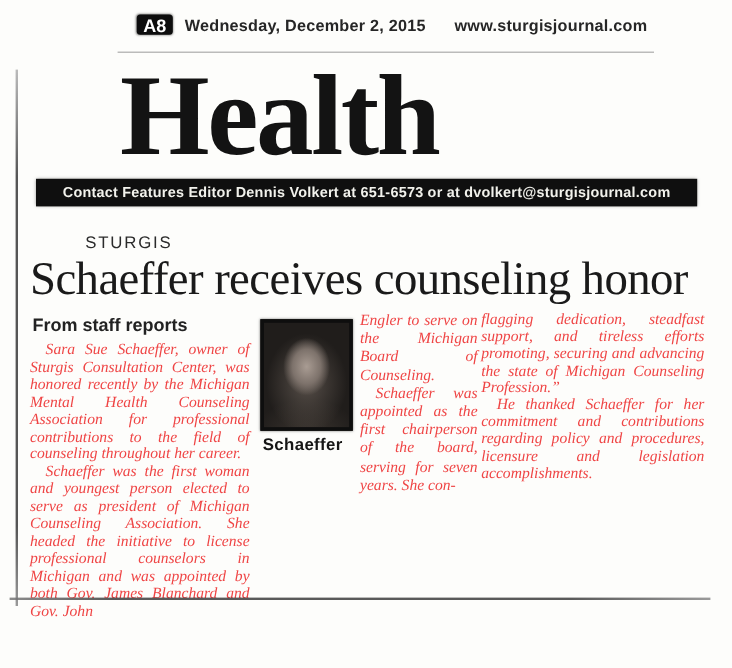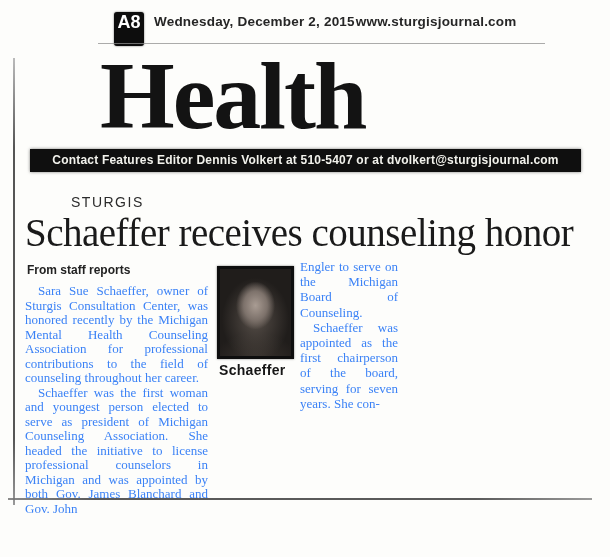--- a/index.html
+++ b/index.html
@@ -8,33 +8,33 @@
     background:#fdfdfb;
     font-family:"Liberation Sans",sans-serif;
     position:relative;
     overflow:hidden;
     color:#1e1e1e;
   }
   .abs{position:absolute;}
 
   
   .page-badge{
-    left:114px;top:12px;width:30px;height:34px;
+    left:114px;top:12px;width:30px;height:17px;
     background:#0d0d0d;color:#ffffff;
-    font-size:18px;font-weight:bold;
+    font-size:15px;font-weight:bold;
     text-align:center;line-height:21px;
     border-radius:3px;
     box-shadow:0 0 2px rgba(0,0,0,.6);
   }
   .dateline{
     left:154px;top:14px;
     font-size:13.5px;font-weight:600;color:#262626;
     letter-spacing:.2px;white-space:nowrap;
   }
-  .dateline .site{margin-left:1px;}
+  .dateline .site{margin-left:24px;}
   .header-rule{
     left:98px;top:43px;width:447px;height:0;
     border-top:1.5px solid #8f8f8f;opacity:.75;
   }
 
   
   .left-rule{
     left:13px;top:58px;width:1.5px;height:447px;
     background:linear-gradient(#bbb,#555 20%,#555 85%,#999);
   }
@@ -62,28 +62,28 @@
     font-size:14px;letter-spacing:1.5px;color:#2b2b2b;margin-left:44px;
   }
   .headline{
     left:25px;top:212px;width:564px;
     font-family:"Liberation Serif",serif;
     font-size:39px;line-height:42px;color:#1a1a1a;
     white-space:nowrap;letter-spacing:-.5px;
   }
   .byline{
     left:27px;top:263px;
-    font-size:12px;font-weight:bold;color:#222222;
+    font-size:15px;font-weight:bold;color:#222222;
   }
 
   
   .body-col{
     font-family:"Liberation Serif",serif;
     font-size:13px;line-height:14.5px;
-    text-align:justify;color:#3b82f6;
+    text-align:justify;color:#ef4444;font-style:italic;
   }
   .body-col p{margin:0;}
   .body-col p.ind{text-indent:13px;}
   .col1{left:25px;top:284px;width:183px;}
   .col2-narrow{left:300px;top:259px;width:98px;line-height:15.2px;}
   .col2-wide{left:212px;top:389px;width:186px;}
   .col3{left:401px;top:259px;width:186px;line-height:14.2px;}
 
   
   .photo{
@@ -114,21 +114,21 @@
 
 <div class="abs page-badge">A8</div>
 <div class="abs dateline">
   <span>Wednesday, December 2, 2015</span><span class="site">www.sturgisjournal.com</span>
 </div>
 <div class="abs header-rule"></div>
 
 <div class="abs left-rule"></div>
 
 <div class="abs masthead">Health</div>
-<div class="abs contact-bar">Contact Features Editor Dennis Volkert at 510-5407 or at dvolkert@sturgisjournal.com</div>
+<div class="abs contact-bar">Contact Features Editor Dennis Volkert at 651-6573 or at dvolkert@sturgisjournal.com</div>
 
 <div class="abs section-label">STURGIS</div>
 <div class="abs headline">Schaeffer receives counseling honor</div>
 <div class="abs byline">From staff reports</div>
 
 <div class="abs body-col col1">
   <p class="ind">Sara Sue Schaeffer, owner of Sturgis Consultation Center, was honored recently by the Michigan Mental Health Counseling Association for professional contributions to the field of counseling throughout her career.</p>
   <p class="ind">Schaeffer was the first woman and youngest person elected to serve as president of Michigan Counseling Association. She headed the initiative to license professional counselors in Michigan and was appointed by both Gov. James Blanchard and Gov. John</p>
 </div>
 
@@ -137,15 +137,17 @@
 
 <div class="abs body-col col2-narrow">
   <p>Engler to serve on the Michigan Board of Counseling.</p>
   <p class="ind">Schaeffer was appointed as the first chairperson of the board, serving for seven years. She con-</p>
 </div>
 
 <div class="abs body-col col2-wide">
 </div>
 
 <div class="abs body-col col3">
+  <p>flagging dedication, steadfast support, and tireless efforts promoting, securing and advancing the state of Michigan Counseling Profession.”</p>
+  <p class="ind">He thanked Schaeffer for her commitment and contributions regarding policy and procedures, licensure and legislation accomplishments.</p>
 </div>
 
 <div class="abs bottom-rule"></div>
 
 </body></html>

